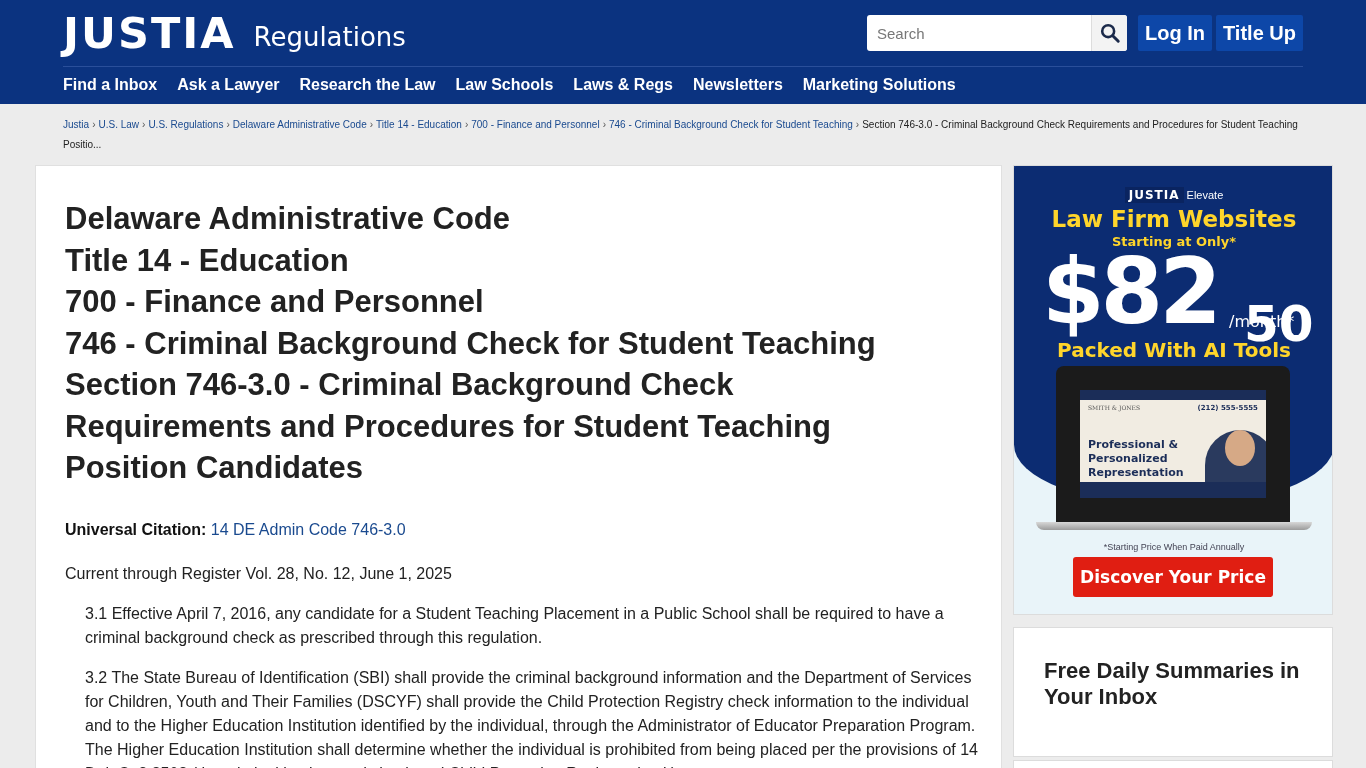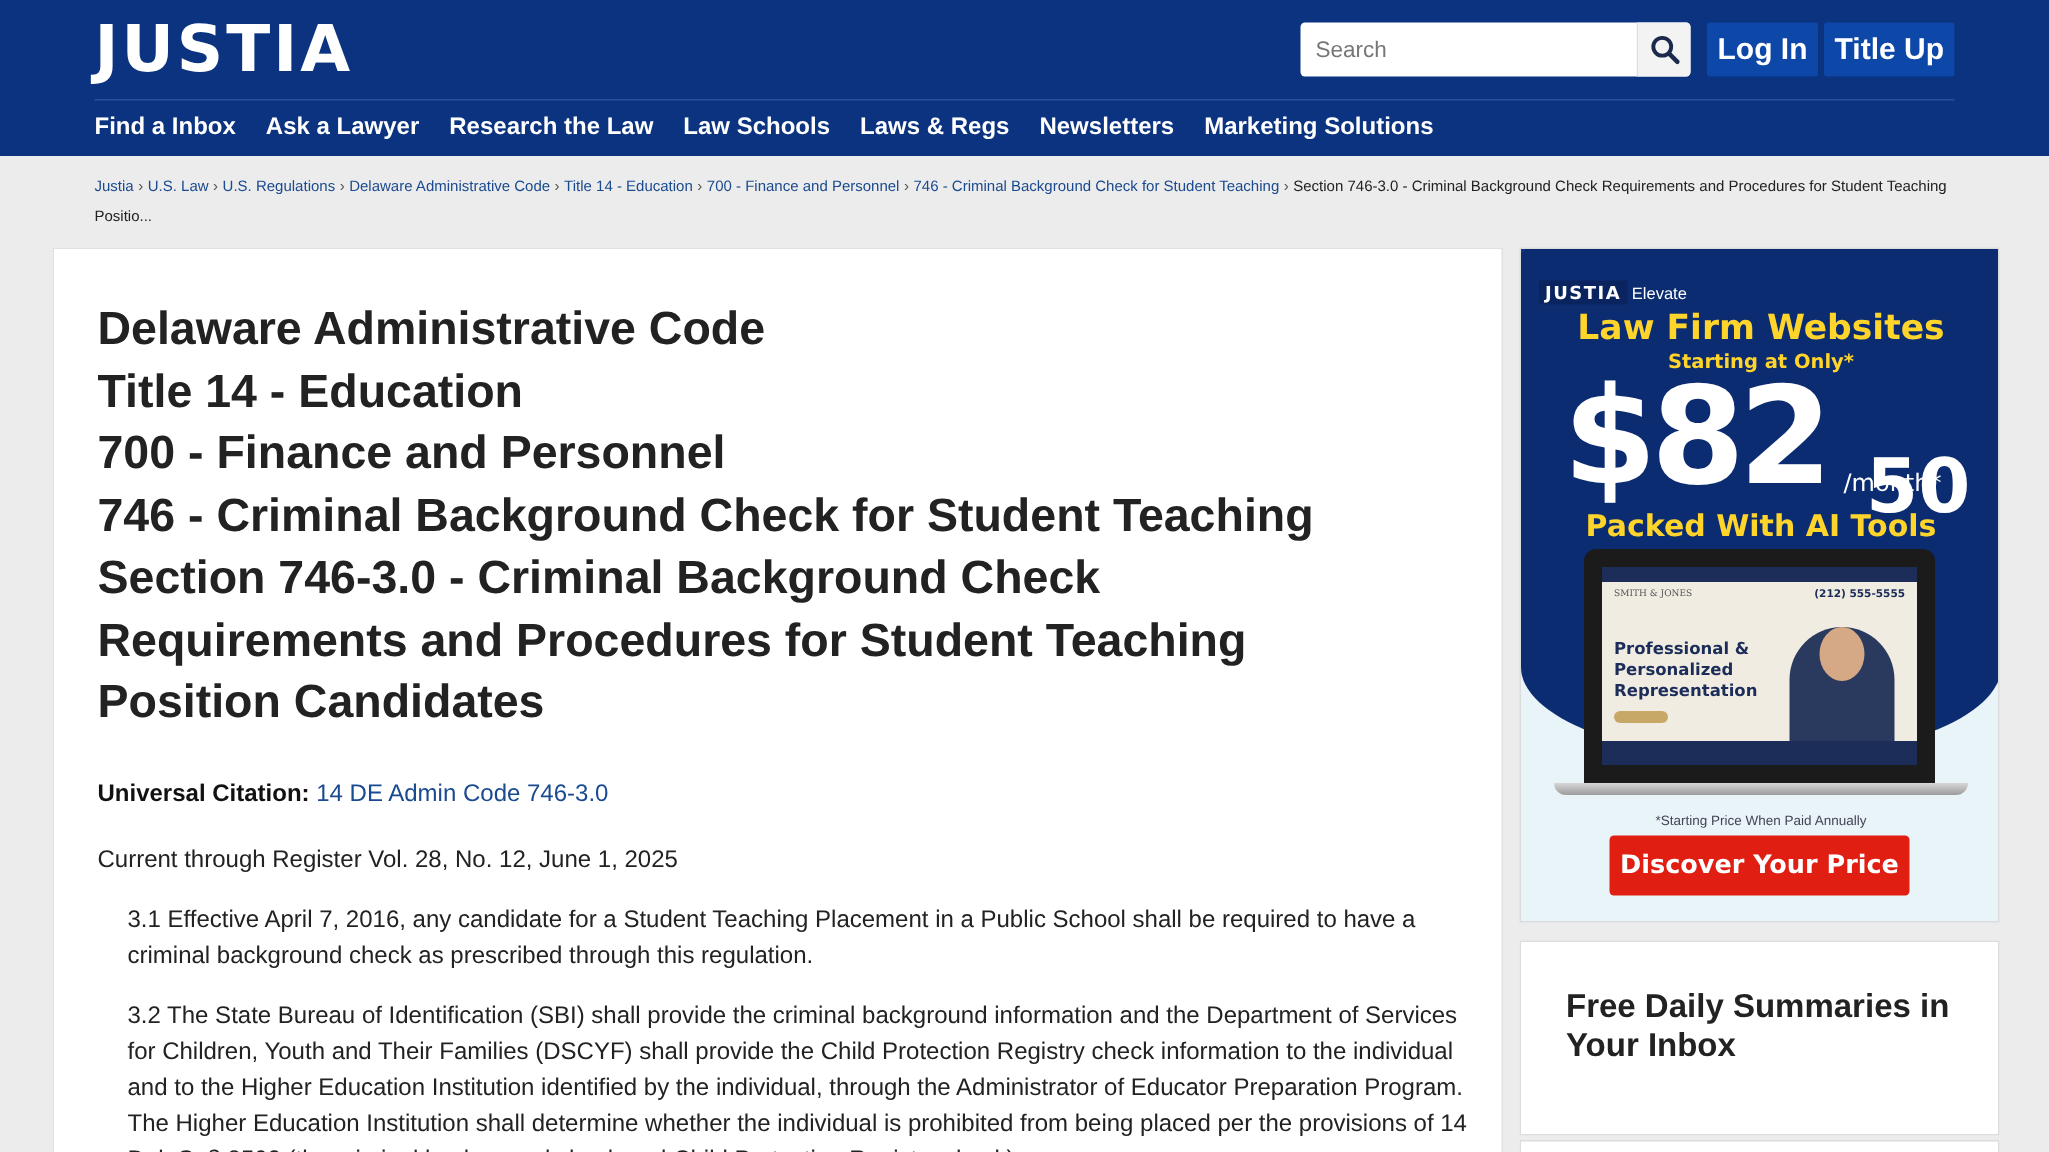--- a/index.html
+++ b/index.html
@@ -37,29 +37,29 @@
   .current { position: absolute; left: 29px; top: 398px; font-size: 16px; line-height: 20px; color: #222; }
   .para { position: absolute; left: 49px; width: 895px; font-size: 16px; line-height: 24px; color: #222; }
   .para1 { top: 436px; }
   .para2 { top: 500px; }
 
   
   .ad { position: absolute; left: 1013px; top: 165px; width: 320px; height: 450px; background: #e9f4f9; border: 1px solid #dcdcdc; overflow: hidden; }
   .ad-top { position: absolute; left: 0; top: 0; width: 320px; height: 340px; background: #0c2c72;
     background-image: linear-gradient(135deg, rgba(60,110,200,0.15) 0 2px, transparent 2px 40px), linear-gradient(45deg, rgba(60,110,200,0.12) 0 1px, transparent 1px 30px);
     border-radius: 0 0 50% 50% / 0 0 18% 18%; }
-  .ad-brand { position: absolute; top: 22px; left: 0; width: 320px; text-align: left; font-size: 11px; color: #fff; margin-left: 12px; }
+  .ad-brand { position: absolute; top: 22px; left: 0; width: 320px; text-align: center; font-size: 11px; color: #fff; }
   .ad-brand b { font-family: "DejaVu Sans", sans-serif; font-size: 12px; letter-spacing: 1px; background: #0a2460; padding: 1px 4px; }
   .ad-headline { position: absolute; top: 40px; left: 0; width: 320px; text-align: center; font-family: "DejaVu Sans", sans-serif; font-weight: bold; font-size: 23px; color: #ffd52b; }
   .ad-start { position: absolute; top: 68px; left: 0; width: 320px; text-align: center; font-family: "DejaVu Sans", sans-serif; font-weight: bold; font-size: 13px; color: #ffd52b; }
   .ad-price { position: absolute; top: 76px; left: 28px; font-family: "DejaVu Sans", sans-serif; font-weight: bold; font-size: 90px; color: #fff; letter-spacing: -4px; line-height: 100px; }
   .ad-cents { position: absolute; top: 86px; left: 230px; font-family: "DejaVu Sans", sans-serif; font-weight: bold; font-size: 50px; color: #fff; line-height: 56px; margin-top: 44px; }
   .ad-month { position: absolute; top: 146px; left: 215px; font-family: "DejaVu Sans", sans-serif; font-size: 16px; color: #fff; }
   .ad-packed { position: absolute; top: 172px; left: 0; width: 320px; text-align: center; font-family: "DejaVu Sans", sans-serif; font-weight: bold; font-size: 20px; color: #ffd52b; }
-  .laptop { position: absolute; left: 42px; top: 200px; width: 234px; height: 156px; background: #1b1b1b; border-radius: 8px 8px 0 0; padding: 12px; }
+  .laptop { position: absolute; left: 42px; top: 200px; width: 234px; height: 156px; background: #1b1b1b; border-radius: 8px 8px 0 0; padding: 24px; }
   .laptop-screen { width: 100%; height: 100%; background: #f1ece2; position: relative; overflow: hidden; }
   .laptop-nav { height: 10px; background: #1b2d58; }
   .laptop-firm { position: absolute; left: 8px; top: 14px; font-family: "DejaVu Serif", serif; font-size: 6px; color: #555; }
   .laptop-phone { position: absolute; right: 8px; top: 14px; font-family: "DejaVu Sans", sans-serif; font-size: 7px; color: #1b2d58; font-weight: bold; }
   .laptop-tag { position: absolute; left: 8px; top: 48px; font-family: "DejaVu Sans", sans-serif; font-size: 11px; color: #1b2d58; font-weight: bold; line-height: 14px; width: 110px; }
   .laptop-cta { position: absolute; left: 8px; top: 96px; width: 36px; height: 8px; background: #c7a867; border-radius: 4px; }
   .laptop-person { position: absolute; left: 125px; top: 40px; width: 70px; height: 105px; background: #2a3a5e; border-radius: 35px 35px 0 0; }
   .laptop-face { position: absolute; left: 145px; top: 40px; width: 30px; height: 36px; background: #d6a986; border-radius: 50%; }
   .laptop-bottom { position: absolute; left: 0; bottom: 0; width: 100%; height: 16px; background: #1b2d58; }
   .laptop-base { position: absolute; left: 22px; top: 356px; width: 276px; height: 8px; background: linear-gradient(#d7d7d7, #9b9b9b); border-radius: 0 0 8px 8px; }
@@ -70,20 +70,21 @@
   .newsletter { position: absolute; left: 1013px; top: 627px; width: 320px; height: 130px; background: #fff; border: 1px solid #dcdcdc; }
   .newsletter-title { position: absolute; left: 30px; top: 30px; width: 270px; font-size: 22px; font-weight: bold; line-height: 26px; color: #222; }
   .newsletter-2 { position: absolute; left: 1013px; top: 760px; width: 320px; height: 20px; background: #fff; border: 1px solid #dcdcdc; }
 </style>
 </head>
 <body>
 
 <header class="header">
   <div class="logo">
     <span class="logo-justia">JUSTIA</span>
+    <span class="logo-sub">Regulations</span>
   </div>
 
   <div class="search-box">
     <input class="search-input" type="text" placeholder="Search" style="">
     <div class="search-btn">
       <svg width="22" height="22" viewBox="0 0 24 24">
         <circle cx="10" cy="10" r="6.5" fill="none" stroke="#1b2a4a" stroke-width="2.8"></circle>
         <line x1="15" y1="15" x2="21" y2="21" stroke="#1b2a4a" stroke-width="3.2" stroke-linecap="round"></line>
       </svg>
     </div>

